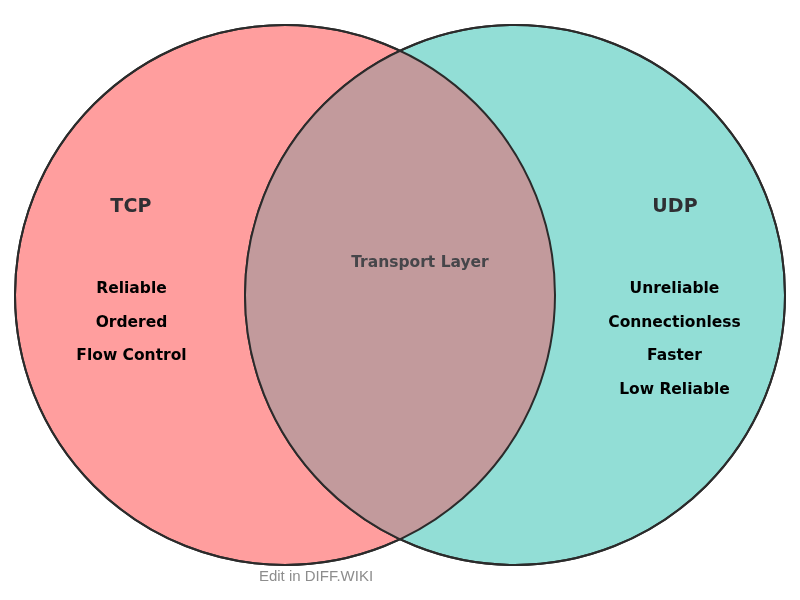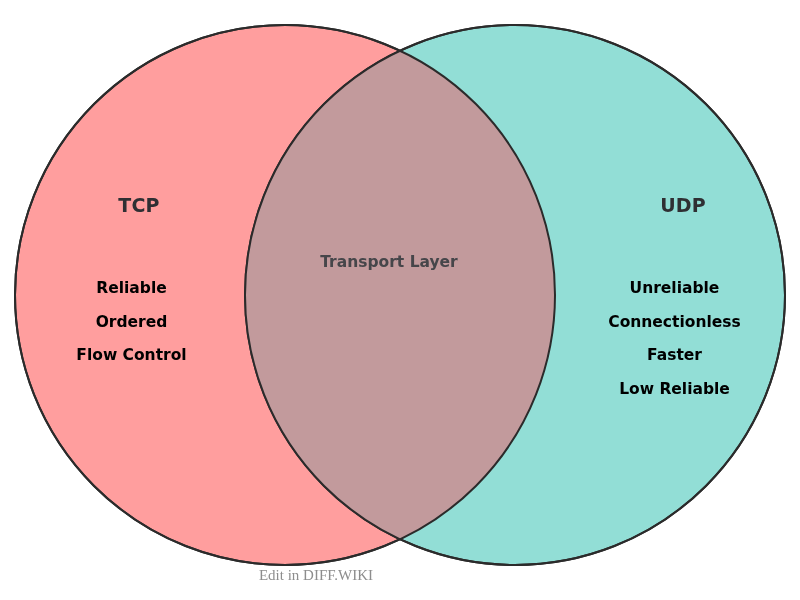--- a/index.html
+++ b/index.html
@@ -34,21 +34,20 @@
   }
   .set-title {
     position: absolute;
     text-align: center;
     font-family: "DejaVu Sans", sans-serif;
     font-weight: bold;
     font-size: 19px;
     color: #2f2f33;
     white-space: nowrap;
     letter-spacing: 0.2px;
-    margin-left: 8px;
   }
   #title-left {
     left: 31px;
     top: 194px;
     width: 200px;
   }
   #title-right {
     left: 575px;
     top: 194px;
     width: 200px;
@@ -69,36 +68,36 @@
     left: 5px;
     top: 272px;
     width: 253px;
   }
   #list-right {
     left: 548px;
     top: 272px;
     width: 253px;
   }
   #list-center {
-    left: 263px;
+    left: 294px;
     top: 245px;
     width: 252px;
   }
   #list-center .item {
     color: #46464a;
     font-size: 15.5px;
     line-height: 34px;
   }
   #footer-note {
     position: absolute;
     left: 0;
     top: 567px;
     width: 632px;
     text-align: center;
-    font-family: Liberation Serif, serif;
+    font-family: Liberation Sans, sans-serif;
     font-size: 15px;
     color: #8d8d8d;
     white-space: nowrap;
   }
 </style>
 </head>
 <body>
 
 <div id="venn-stage">
 

